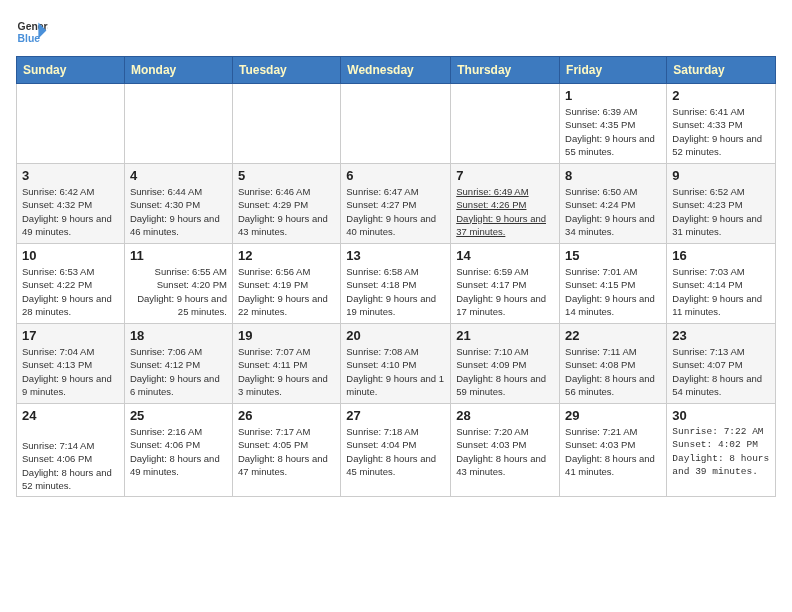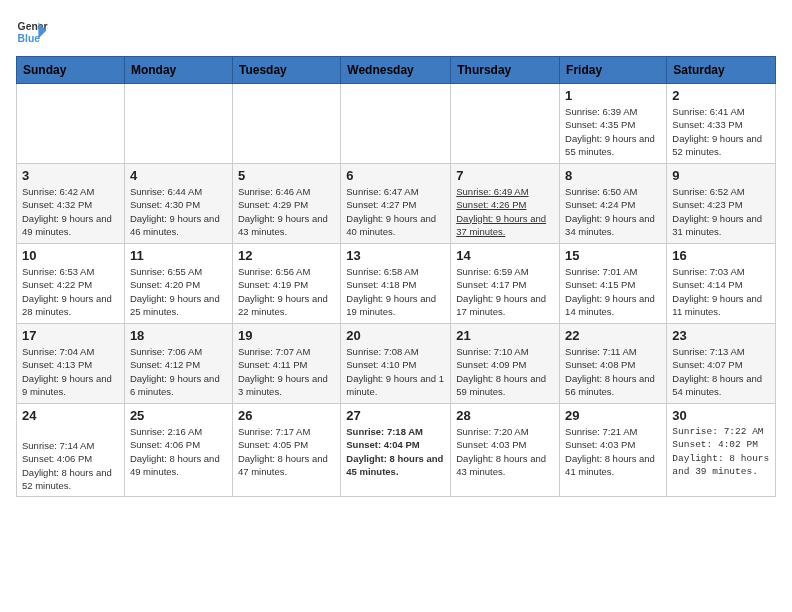--- a/index.html
+++ b/index.html
@@ -37,21 +37,21 @@
       font-size: 14px;
       color: #555;
     }
     .calendar-table {
       width: 100%;
       border-collapse: collapse;
       font-size: 10px;
     }
     .calendar-table th {
       background: #3d7abf;
-      color: #000000;
+      color: #fef9c3;
       text-align: left;
       padding: 6px 6px;
       font-size: 12px;
       font-weight: bold;
       border: 1px solid #2a5a9a;
     }
     .calendar-table td {
       border: 1px solid #ccc;
       vertical-align: top;
       padding: 4px 5px;
@@ -172,21 +172,21 @@
       </tr>
       <tr>
         <td>
           <div class="day-number">10</div>
           <div class="day-info" style="white-space: pre-line;">Sunrise: 6:53 AM
 Sunset: 4:22 PM
 Daylight: 9 hours and 28 minutes.</div>
         </td>
         <td>
           <div class="day-number">11</div>
-          <div class="day-info" style="white-space: pre-line;">Sunrise: 6:55 AM
+          <div class="day-info" style="white-space: pre-line; text-align: right;">Sunrise: 6:55 AM
 Sunset: 4:20 PM
 Daylight: 9 hours and 25 minutes.</div>
         </td>
         <td>
           <div class="day-number">12</div>
           <div class="day-info" style="white-space: pre-line;">Sunrise: 6:56 AM
 Sunset: 4:19 PM
 Daylight: 9 hours and 22 minutes.</div>
         </td>
         <td>
@@ -272,21 +272,21 @@
 Daylight: 8 hours and 49 minutes.</div>
         </td>
         <td>
           <div class="day-number">26</div>
           <div class="day-info" style="white-space: pre-line;">Sunrise: 7:17 AM
 Sunset: 4:05 PM
 Daylight: 8 hours and 47 minutes.</div>
         </td>
         <td>
           <div class="day-number">27</div>
-          <div class="day-info" style="white-space: pre-line; font-weight: bold;">Sunrise: 7:18 AM
+          <div class="day-info" style="white-space: pre-line;">Sunrise: 7:18 AM
 Sunset: 4:04 PM
 Daylight: 8 hours and 45 minutes.</div>
         </td>
         <td>
           <div class="day-number">28</div>
           <div class="day-info" style="white-space: pre-line;">Sunrise: 7:20 AM
 Sunset: 4:03 PM
 Daylight: 8 hours and 43 minutes.</div>
         </td>
         <td>

